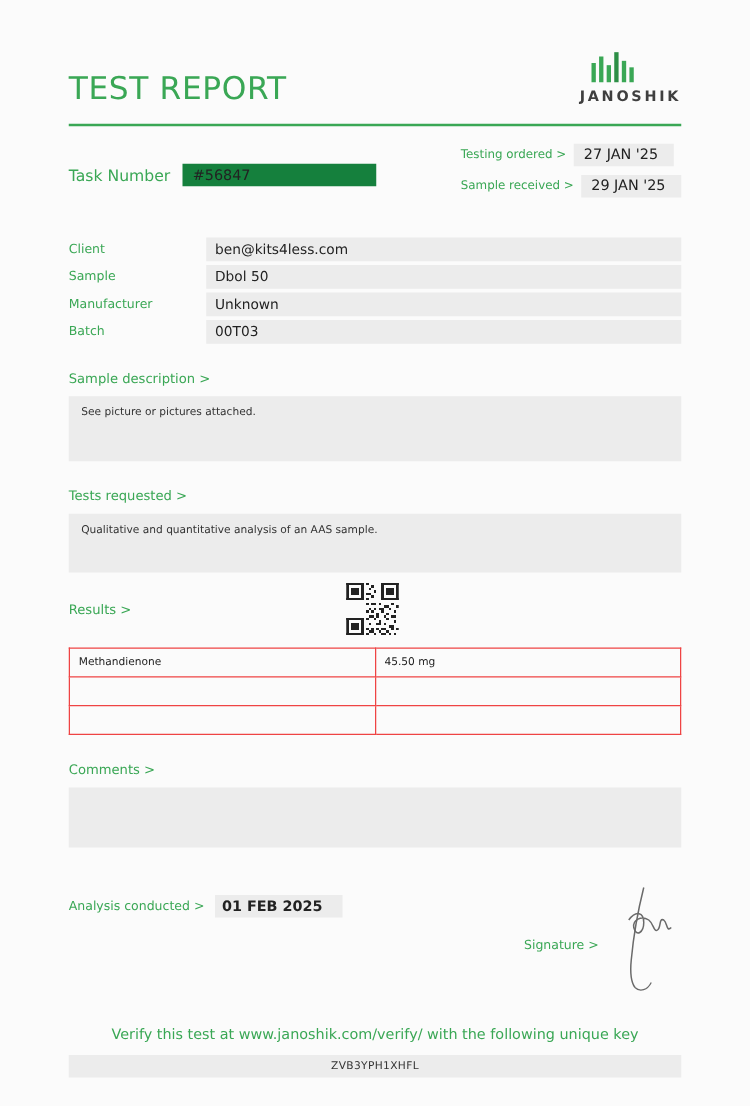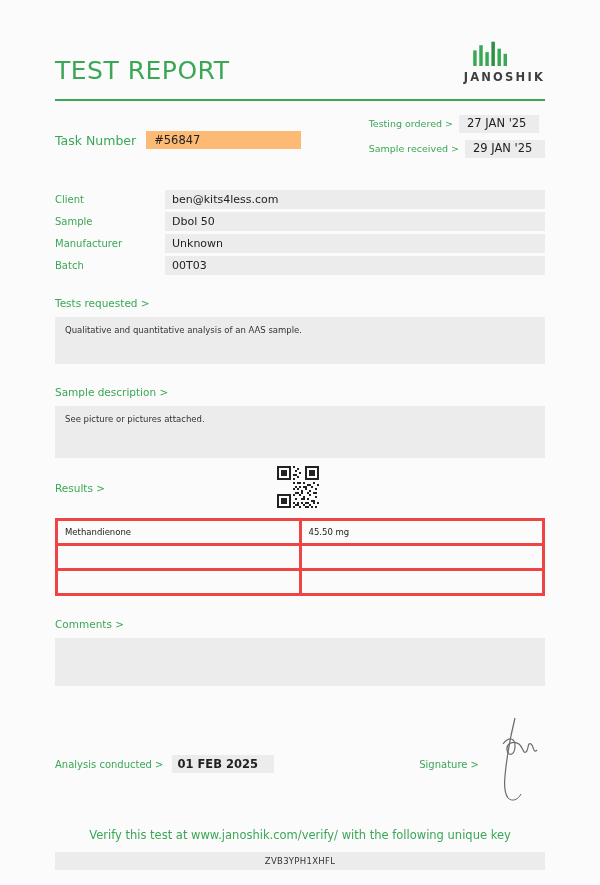--- a/index.html
+++ b/index.html
@@ -76,21 +76,21 @@
     align-items: center;
   }
   .label-green {
     color: #3aa755;
     font-size: 11.5px;
   }
   .task-number-label {
     font-size: 12.5px;
   }
   .task-value-box {
-    background: #fdba74;
+    background: #15803d;
     width: 155px;
     height: 18px;
     margin-left: 10px;
     padding: 2px 0 0 8px;
     box-sizing: border-box;
     font-size: 11.5px;
     color: #222;
   }
   .task-right {
     font-size: 10px;
@@ -173,31 +173,31 @@
     bottom: 2px;
     width: 42px;
     height: 42px;
   }
   table.results {
     width: 100%;
     border-collapse: collapse;
     margin-top: 8px;
   }
   table.results td {
-    border: 3px solid #ef4444;
+    border: 1px solid #ef4444;
     height: 18px;
     font-size: 8.5px;
     padding: 2px 7px;
     color: #222;
   }
   table.results td.col1 { width: 50%; }
   
   .analysis-row {
     display: flex;
-    align-items: center;
+    align-items: flex-start;
     margin-top: 38px;
     justify-content: space-between;
     gap: 32px;
   }
   .analysis-left { display: flex; align-items: center; }
   .analysis-label { color: #3aa755; font-size: 10px; }
   .analysis-value {
     background: #ececec;
     width: 102px;
     height: 18px;
@@ -284,27 +284,27 @@
       <div class="field-label">Manufacturer</div>
       <div class="field-value">Unknown</div>
     </div>
     <div class="field-row">
       <div class="field-label">Batch</div>
       <div class="field-value">00T03</div>
     </div>
   </div>
 
   <div class="block">
+    <div class="block-title">Sample description &gt;</div>
+    <div class="block-body tall">See picture or pictures attached.</div>
+  </div>
+
+  <div class="block">
     <div class="block-title">Tests requested &gt;</div>
     <div class="block-body short">Qualitative and quantitative analysis of an AAS sample.</div>
-  </div>
-
-  <div class="block">
-    <div class="block-title">Sample description &gt;</div>
-    <div class="block-body tall">See picture or pictures attached.</div>
   </div>
 
   <div class="results-header">
     <div class="block-title" style="margin-bottom:16px">Results &gt;</div>
     <svg class="qr" viewBox="0 0 21 21" shape-rendering="crispEdges">
       <rect width="21" height="21" fill="#fbfbfb"></rect>
       <g fill="#222">
         <rect x="0" y="0" width="7" height="1"></rect>
           <rect x="0" y="0" width="1" height="7"></rect>
         <rect x="6" y="0" width="1" height="7"></rect>

